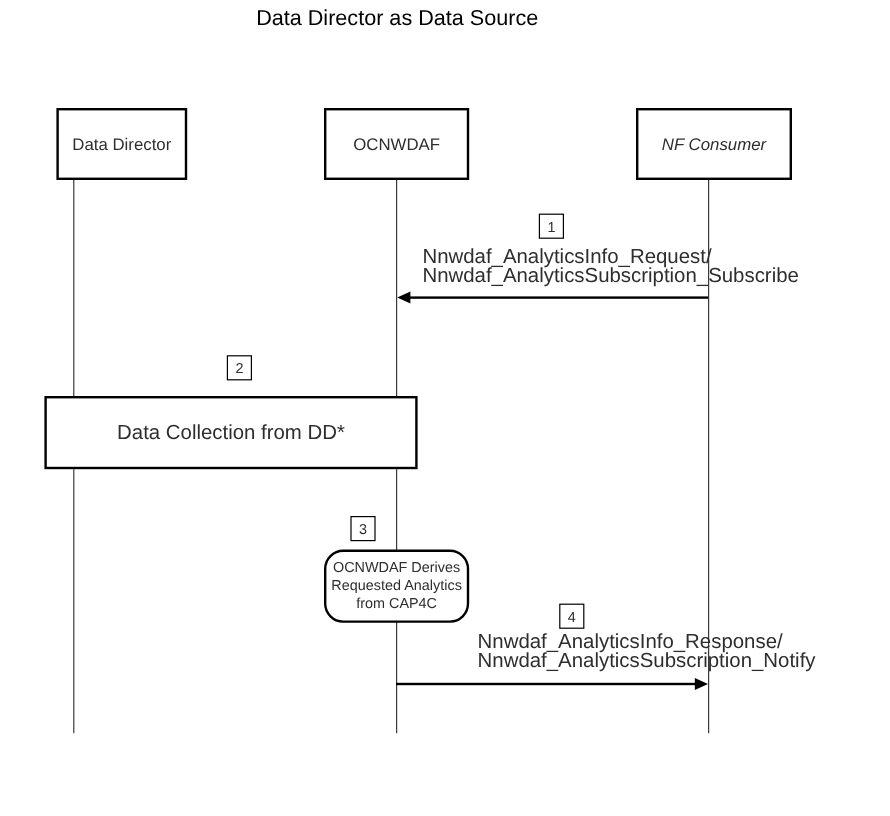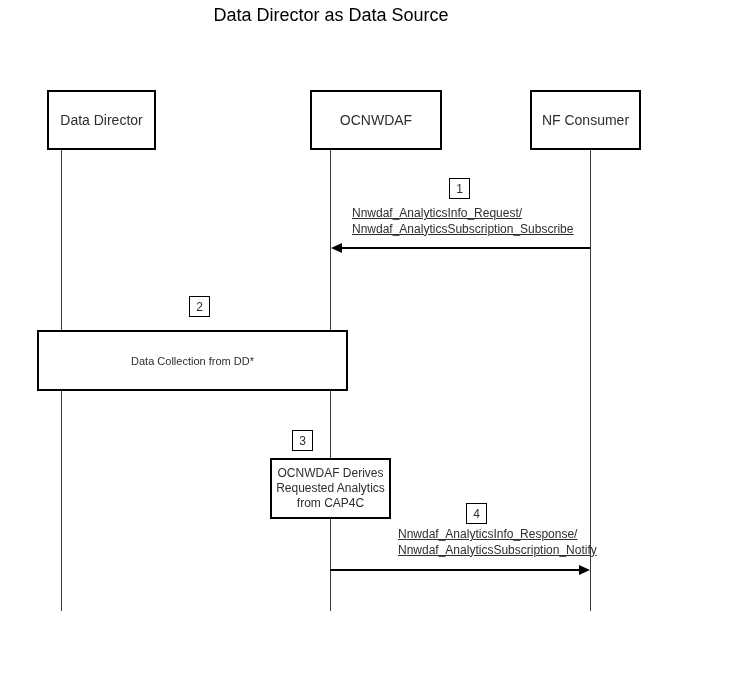--- a/index.html
+++ b/index.html
@@ -25,22 +25,22 @@
 
   .actor-box {
     top: 90px; height: 60px;
     border: 2px solid #000000;
     background: #ffffff;
     display: flex; align-items: center; justify-content: center;
     font-size: 14px;
     z-index: 2;
   }
   .actor-dd      { left: 1px;   width: 109px; margin-left: 46px; }
-  .actor-ocnwdaf { left: 270px; width: 132px; margin-left: 40px; }
-  .actor-nf      { left: 530px; width: 111px; }
+  .actor-ocnwdaf { left: 270px; width: 121px; }
+  .actor-nf      { left: 530px; width: 130px; font-style: italic; }
 
   .lifeline {
     top: 150px; width: 1px; height: 461px;
     background: #3a3a3a;
     z-index: 1;
   }
   .lifeline-dd      { left: 61px;  }
   .lifeline-ocnwdaf { left: 330px; }
   .lifeline-nf      { left: 590px; }
 
@@ -51,25 +51,24 @@
     display: flex; align-items: center; justify-content: center;
     font-size: 12px;
     z-index: 3;
   }
   .badge-1 { left: 449px; top: 178px; }
   .badge-2 { left: 189px; top: 296px; }
   .badge-3 { left: 292px; top: 430px; }
   .badge-4 { left: 466px; top: 503px; }
 
   .msg-label {
-    font-size: 12px;
+    font-size: 17px;
     line-height: 15.5px;
     white-space: pre-line;
     z-index: 2;
-    text-decoration: underline;
   }
   .msg-label-1 { left: 352px; top: 206px; }
   .msg-label-4 { left: 358px; top: 527px; margin-left: 40px; }
 
   .msg-line {
     height: 2px;
     background: #000000;
     z-index: 2;
   }
   .msg-line-1 { left: 341px; top: 247px; width: 249px; }
@@ -92,24 +91,24 @@
     border-left: 11px solid #000000;
   }
 
   .activity-box {
     border: 2px solid #000000;
     background: #ffffff;
     display: flex; align-items: center; justify-content: center;
     text-align: center;
     z-index: 2;
   }
-  .activity-box-2 { left: 37px;  top: 330px; width: 311px; height: 61px; font-size: 11px; }
+  .activity-box-2 { left: 37px;  top: 330px; width: 311px; height: 61px; font-size: 17px; }
   .activity-box-3 {
     left: 270px; top: 458px; width: 121px; height: 61px;
-    font-size: 12px; line-height: 15px; white-space: pre-line;
+    font-size: 12px; line-height: 15px; white-space: pre-line; border-radius: 16px;
   }
 
   .footnote {
     left: 48px; top: 656px;
     font-size: 12.5px;
     line-height: 16px;
     white-space: nowrap;
   }
   .footnote .note-prefix { font-weight: bold; color: #1a1a1a; }
   .footnote .note-text   { margin-left: 4px; }

